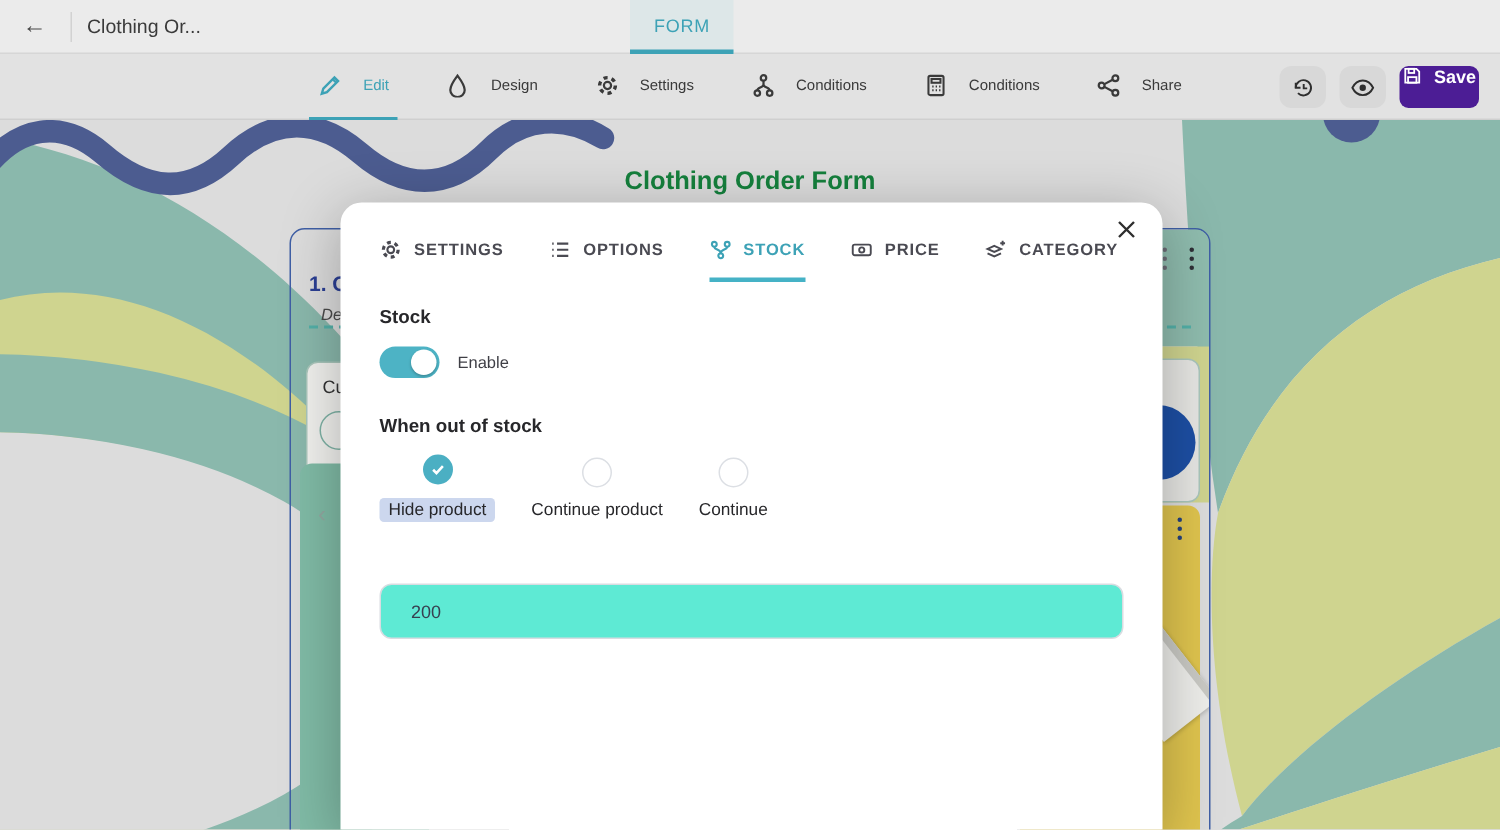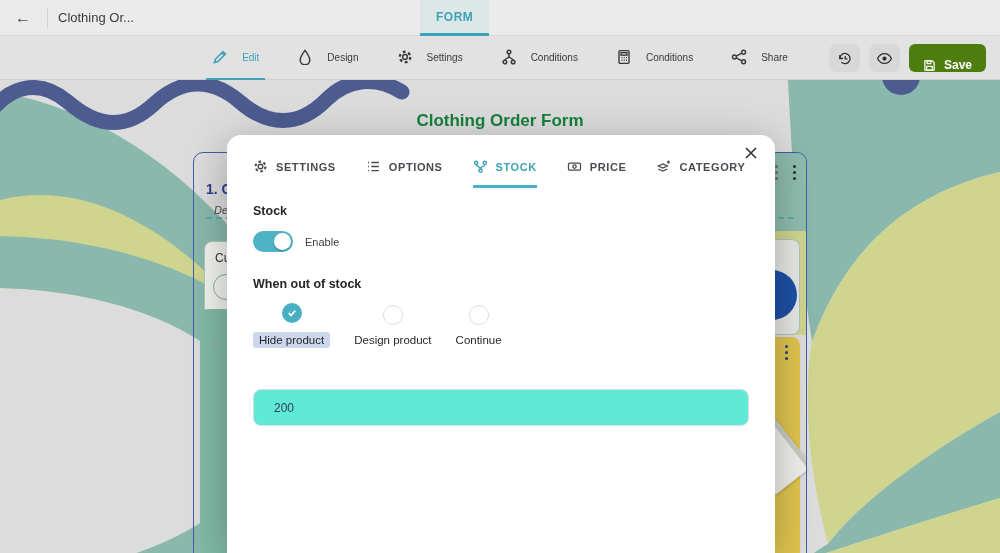--- a/index.html
+++ b/index.html
@@ -8,41 +8,41 @@
 
   
   .topbar { position:absolute; left:0; top:0; width:1000px; height:36px; background:#ebebeb;
             border-bottom:1px solid #d6d6d6; z-index:30; }
   .back-btn { position:absolute; left:12px; top:8px; width:22px; height:20px; font-size:16px;
               color:#4a4a4a; text-align:center; line-height:20px; cursor:pointer; }
   .tb-divider { position:absolute; left:47px; top:8px; width:1px; height:20px; background:#d2d2d2; }
   .doc-title { position:absolute; left:58px; top:0; line-height:36px; font-size:13px; color:#3a3a3a; }
   .main-tabs { position:absolute; left:420px; top:0; height:36px; display:flex; }
   .main-tab { height:36px; display:flex; align-items:center; justify-content:center; padding:0 16px;
-              font-size:12px; font-weight:bold; letter-spacing:.5px; color:#2c2c2c; cursor:pointer;text-align:right; }
+              font-size:12px; font-weight:normal; letter-spacing:.5px; color:#2c2c2c; cursor:pointer;text-align:right; }
   .main-tab.active { background:#dde7e8; color:#3da2b6; border-bottom:3px solid #3da2b6; }
   .results-dot { width:6px; height:6px; border-radius:50%; background:#bf5449; margin-left:7px; }
 
   
   .toolbar { position:absolute; left:0; top:36px; width:1000px; height:44px; background:#e2e2e2;
              border-bottom:1px solid #cfcfcf; z-index:30; }
   .tool-items { position:absolute; left:0; right:0; top:0; height:44px; display:flex;
                 justify-content:center; gap:26px; }
   .tool-item { display:flex; flex-direction:row; align-items:center; justify-content:flex-start;
                gap:14px; padding:0 6px; height:44px; color:#3a3a3a; cursor:pointer; border-bottom:2px solid transparent; }
   .tool-item svg { width:16px; height:16px; stroke:#3a3a3a; }
   .tool-item .tl { font-size:10px; }
   .tool-item.active { color:#3da2b6; border-bottom:2px solid #3da2b6; }
   .tool-item.active svg { stroke:#3da2b6; }
   .right-controls { position:absolute; right:14px; top:8px; display:flex; gap:9px; align-items:center; }
   .icon-btn { width:31px; height:28px; background:#d8d8d8; border-radius:8px; display:flex;
               align-items:center; justify-content:center; cursor:pointer; }
   .icon-btn svg { width:17px; height:17px; stroke:#2e2e2e; }
-  .save-btn { height:28px; padding:0 14px; background:#4d7c0f; border-radius:6px; display:flex;
-              align-items:flex-end; gap:8px; color:#fff; font-size:12px; font-weight:bold; cursor:pointer; }
+  .save-btn { height:28px; padding:0 2px; background:#4c1d95; border-radius:6px; display:flex;
+              align-items:flex-start; gap:8px; color:#fff; font-size:12px; font-weight:bold; cursor:pointer; }
   .save-btn svg { width:13px; height:13px; stroke:#fff; }
 
   
   .canvas { position:absolute; left:0; top:80px; width:1000px; height:473px; overflow:hidden; }
   .bg-art { position:absolute; left:0; top:0; }
   .form-title { position:absolute; left:0; right:0; top:31px; text-align:center; font-size:17px;
                 font-weight:bold; color:#15803d; z-index:1; }
 
   
   .section-card { position:absolute; left:193px; top:72px; width:614px; height:470px;
@@ -315,21 +315,21 @@
           <div class="radio-opt">
             <div class="radio-circ sel">
               <svg viewBox="0 0 14 14" fill="none" stroke-width="2">
                   <path d="M3.2 7.2l2.6 2.6 5-5.4"></path>
                 </svg>
             </div>
             <span class="radio-label hl">Hide product</span>
           </div>
           <div class="radio-opt">
             <div class="radio-circ"></div>
-            <span class="radio-label">Design product</span>
+            <span class="radio-label">Continue product</span>
           </div>
           <div class="radio-opt">
             <div class="radio-circ"></div>
             <span class="radio-label">Continue</span>
           </div>
         </div>
       </div>
 
       <div class="sec3">
         <input class="stock-input" type="text" value="200" style="">

